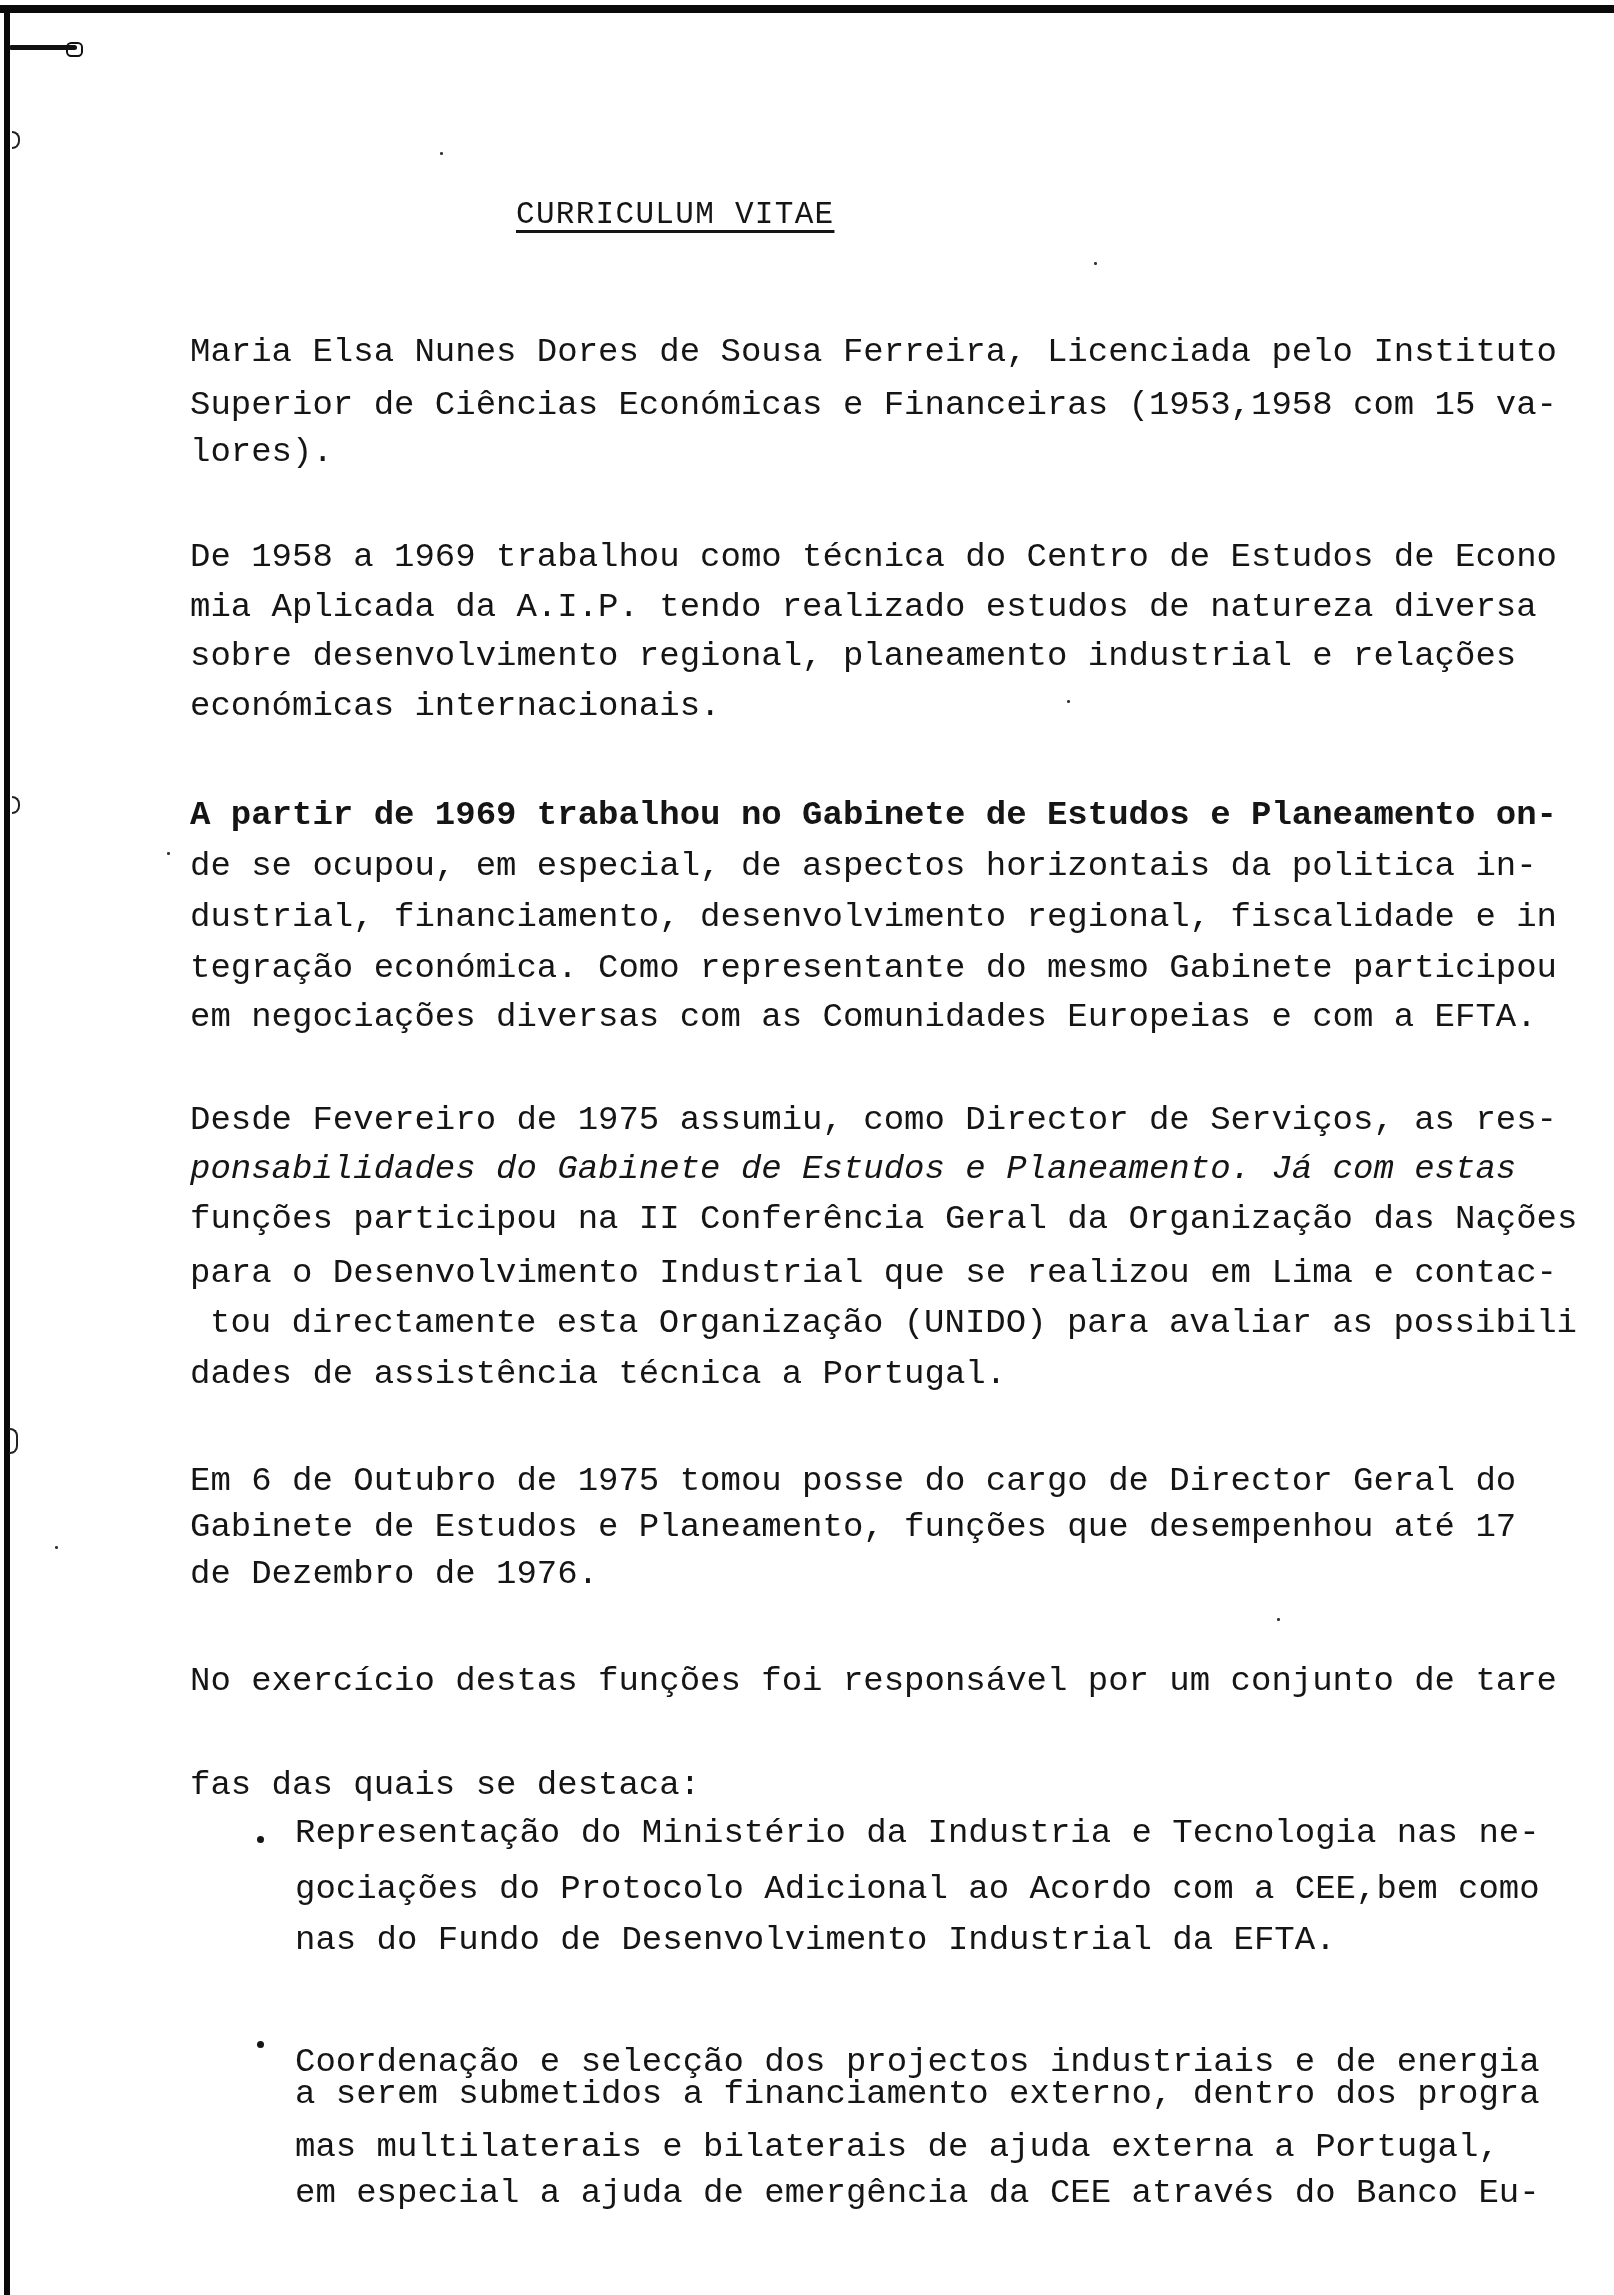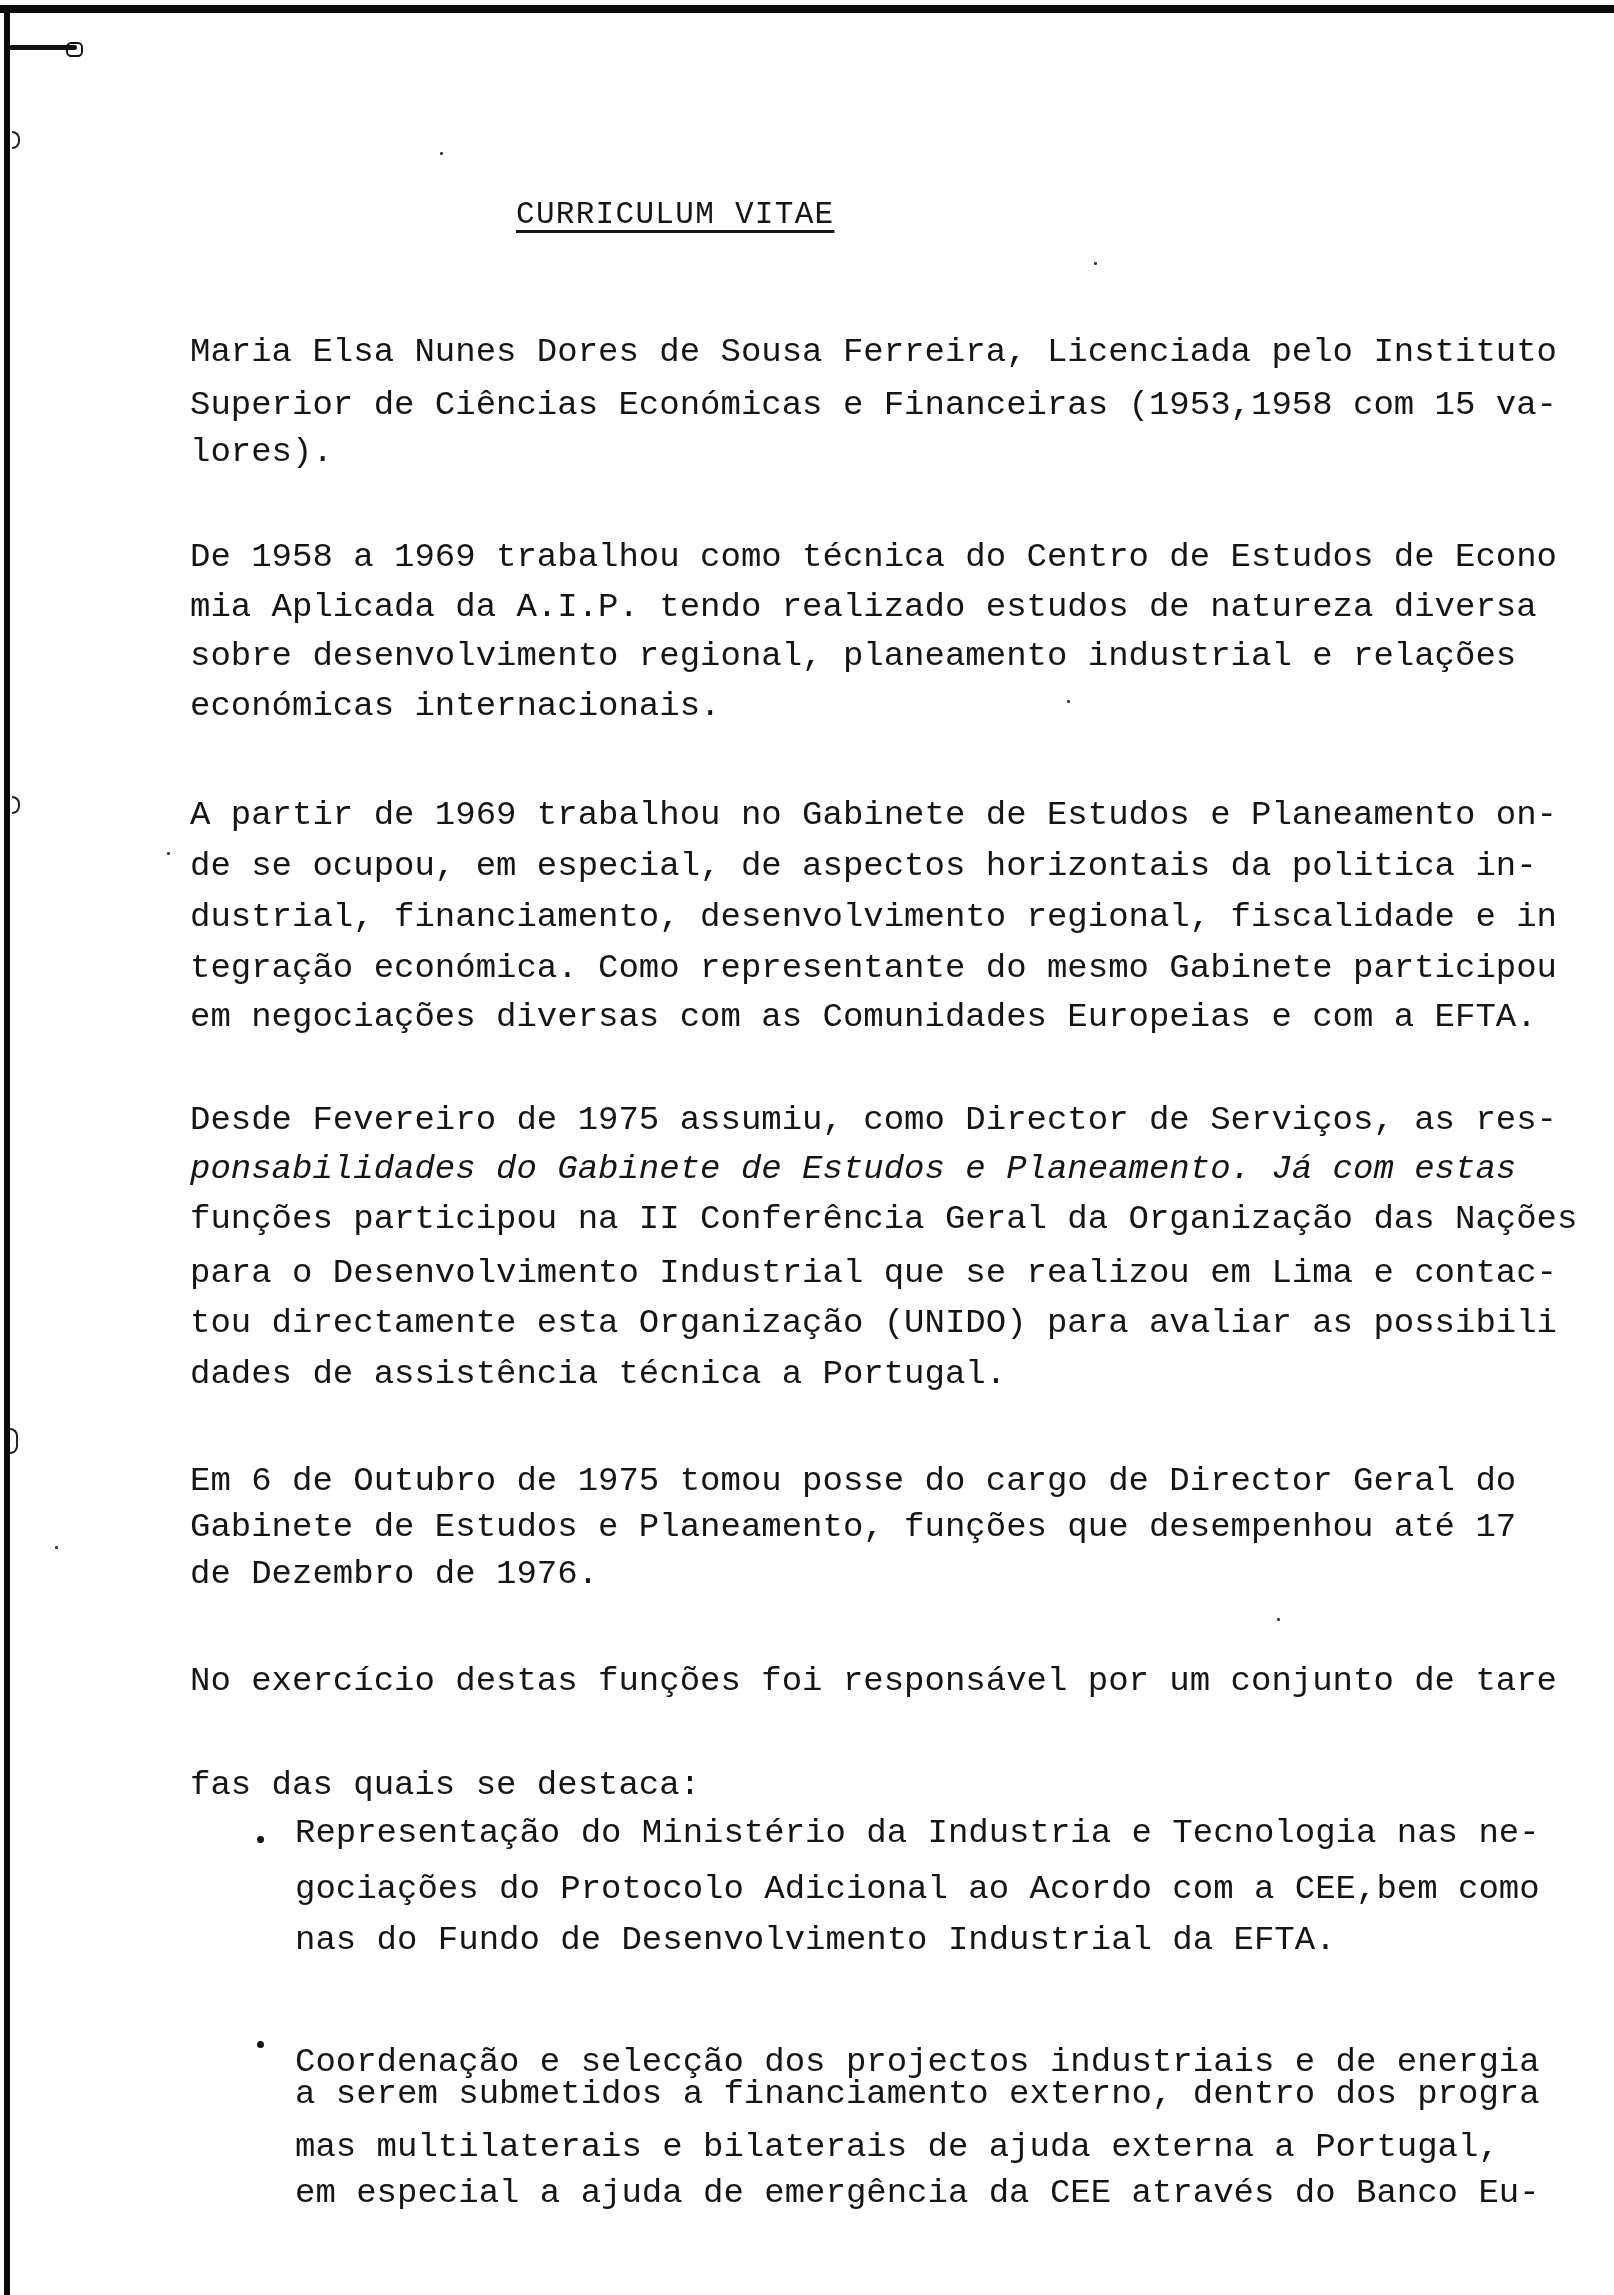--- a/index.html
+++ b/index.html
@@ -104,33 +104,33 @@
   </div>
 
   <div>
     <div class="line para" style="top:538px;">De 1958 a 1969 trabalhou como técnica do Centro de Estudos de Econo</div>
     <div class="line para" style="top:588px;">mia Aplicada da A.I.P. tendo realizado estudos de natureza diversa</div>
     <div class="line para" style="top:637px;">sobre desenvolvimento regional, planeamento industrial e relações</div>
     <div class="line para" style="top:687px;">económicas internacionais.</div>
   </div>
 
   <div>
-    <div class="line para" style="top:796px;">A partir de 1969 trabalhou no Gabinete de Estudos e Planeamento on-</div>
+    <div class="line para" style="top:796px;font-weight:bold;">A partir de 1969 trabalhou no Gabinete de Estudos e Planeamento on-</div>
     <div class="line para" style="top:847px;">de se ocupou, em especial, de aspectos horizontais da politica in-</div>
     <div class="line para" style="top:898px;">dustrial, financiamento, desenvolvimento regional, fiscalidade e in</div>
     <div class="line para" style="top:949px;">tegração económica. Como representante do mesmo Gabinete participou</div>
     <div class="line para" style="top:998px;">em negociações diversas com as Comunidades Europeias e com a EFTA.</div>
   </div>
 
   <div>
     <div class="line para" style="top:1101px;">Desde Fevereiro de 1975 assumiu, como Director de Serviços, as res-</div>
     <div class="line para" style="top:1150px;font-style:italic;">ponsabilidades do Gabinete de Estudos e Planeamento. Já com estas</div>
     <div class="line para" style="top:1200px;">funções participou na II Conferência Geral da Organização das Nações</div>
     <div class="line para" style="top:1254px;">para o Desenvolvimento Industrial que se realizou em Lima e contac-</div>
-    <div class="line para" style="top:1304px;">tou directamente esta Organização (UNIDO) para avaliar as possibili</div>
+    <div class="line para" style="top:1304px;margin-left:20px;">tou directamente esta Organização (UNIDO) para avaliar as possibili</div>
     <div class="line para" style="top:1355px;">dades de assistência técnica a Portugal.</div>
   </div>
 
   <div>
     <div class="line para" style="top:1462px;">Em 6 de Outubro de 1975 tomou posse do cargo de Director Geral do</div>
     <div class="line para" style="top:1508px;">Gabinete de Estudos e Planeamento, funções que desempenhou até 17</div>
     <div class="line para" style="top:1555px;">de Dezembro de 1976.</div>
   </div>
 
   <div>

